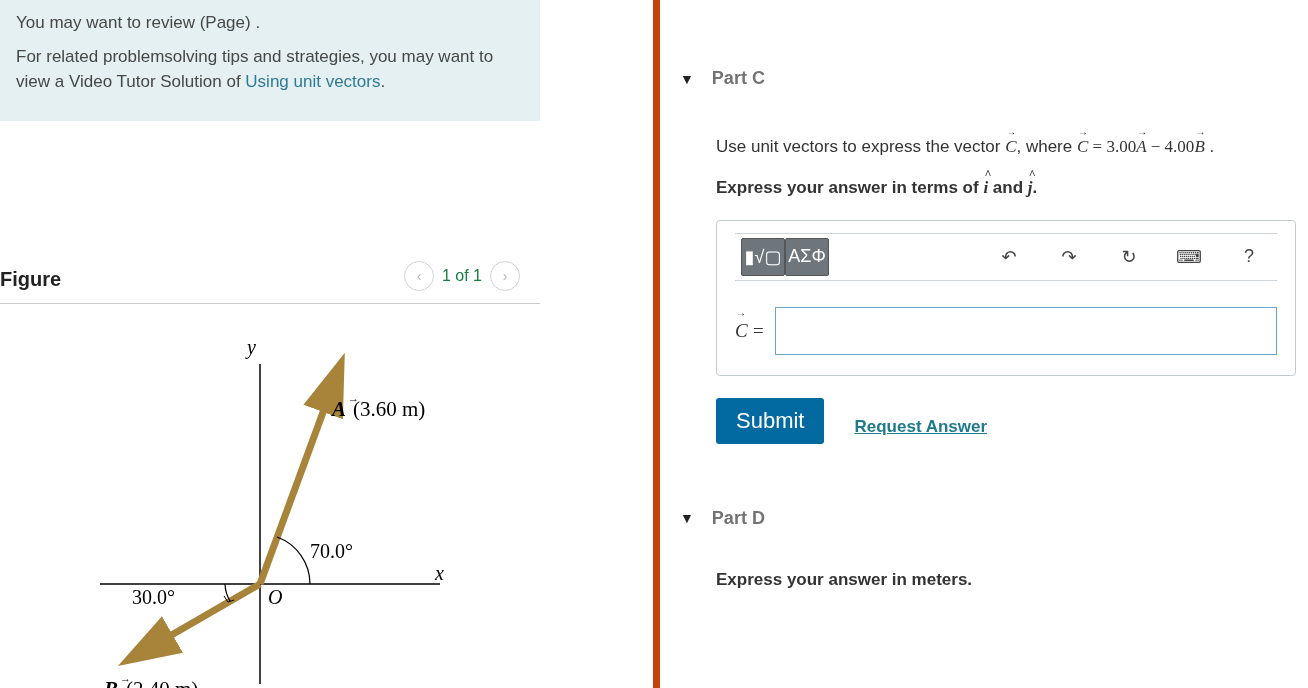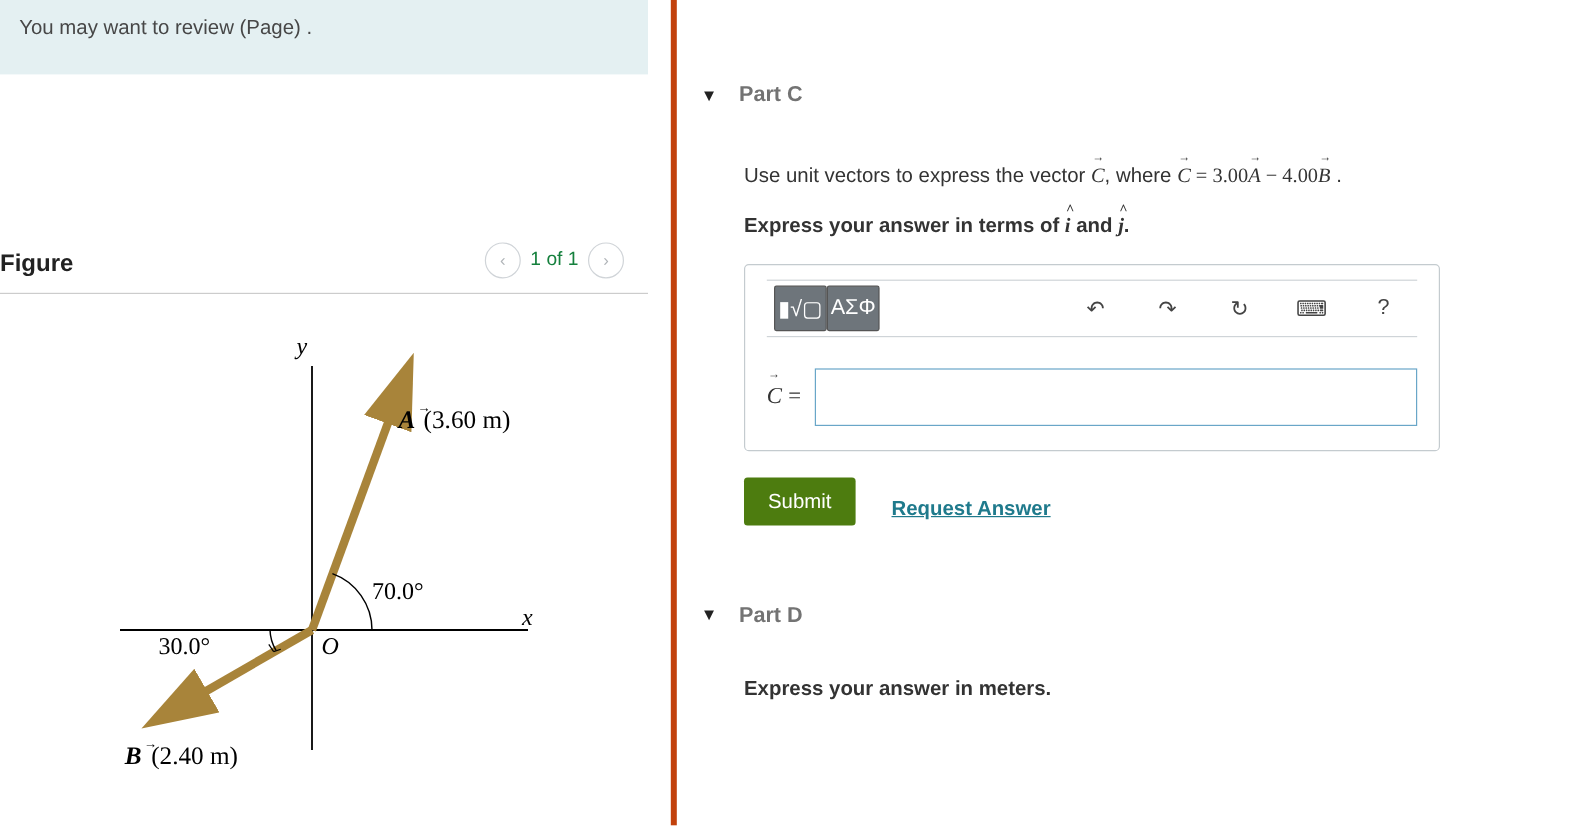--- a/index.html
+++ b/index.html
@@ -1,18 +1,18 @@
 <!DOCTYPE html>
 <html><head>
 <meta charset="utf-8">
 <style>
   * { box-sizing: border-box; margin: 0; padding: 0; }
   body { font-family: Arial, Helvetica, sans-serif; font-size: 16px; color: #333; width: 1308px; height: 688px; overflow: hidden; background: #fff; }
   .layout { display: flex; height: 100%; }
-  .left-pane { width: 564px; border-right: 5px solid #c2410c; padding-right: 0; overflow: hidden; }
+  .left-pane { width: 660px; border-right: 7px solid #c2410c; padding-right: 0; overflow: hidden; }
   .right-pane { flex: 1; padding: 0 20px; overflow: hidden; }
   .info-box { background: #e4f0f2; padding: 10px 16px 18px 16px; color: #474747; font-size: 17px; line-height: 1.5; width: 540px; }
   .info-box p { margin-bottom: 8px; }
   .info-box a { color: #2f7a94; text-decoration: none; }
   .figure-header { display: flex; align-items: flex-end; justify-content: space-between; margin-top: 140px; padding: 0 20px 12px 0; border-bottom: 1px solid #ccc; width: 540px; }
   .figure-header h3 { font-size: 20px; font-weight: bold; color: #222; }
   .figure-nav { display: flex; align-items: center; gap: 8px; }
   .nav-btn { width: 30px; height: 30px; border-radius: 50%; border: 1px solid #d0d4d8; background: #fff; color: #b0b4b8; display: flex; align-items: center; justify-content: center; cursor: pointer; font-size: 14px; }
   .nav-count { color: #15803d; font-size: 16px; }
   .figure-area { position: relative; width: 540px; height: 380px; margin-top: 20px; }
@@ -28,36 +28,39 @@
   .tool-group { display: flex; gap: 0; }
   .tool-btn { width: 44px; height: 38px; display: flex; align-items: center; justify-content: center; cursor: pointer; border-radius: 2px; }
   .tool-btn.dark { background: #6e757b; color: #fff; border: 1px solid #555; }
   .tool-btn.light { background: transparent; color: #444; }
   .tool-right { display: flex; gap: 16px; align-items: center; }
   .icon { font-size: 18px; }
   .answer-box-wrap { border: 1px solid #c4cbcf; border-radius: 4px; padding: 12px 18px 20px 18px; width: 580px; }
   .eq-label { font-style: italic; font-family: 'Times New Roman', serif; font-size: 19px; display: flex; align-items: center; gap: 4px; }
   .ans-input { flex: 1; height: 48px; border: 1px solid #69a6c8; background: #fff; padding: 0 8px; font-size: 16px; }
   .action-row { margin-top: 22px; display: flex; align-items: center; gap: 30px; }
-  .submit-btn { background: #4d7c0f; color: #fff; border: none; padding: 10px 20px; font-size: 17px; border-radius: 3px; cursor: pointer; }
+  .submit-btn { background: #0369a1; color: #fff; border: none; padding: 10px 20px; font-size: 22px; border-radius: 3px; cursor: pointer; }
   .req-link { color: #1f7a8c; text-decoration: underline; font-size: 17px; cursor: pointer; font-weight: bold; margin-top: 12px; }
   .part-d { margin-top: 56px; }
   .hat { position: relative; font-style: italic; font-family: 'Times New Roman', serif; }
   .hat::before { content: '^'; position: absolute; top: -11px; left: 1px; font-size: 12px; font-style: normal; }
   .vec { position: relative; font-style: italic; font-family: 'Times New Roman', serif; }
   .vec::before { content: '→'; position: absolute; top: -13px; left: 1px; font-size: 10px; font-style: normal; }
   .math { font-family: 'Times New Roman', serif; }
 </style>
 </head>
 <body>
 
 <div class="layout">
   <div class="left-pane">
     <div class="info-box">
       <p>You may want to review (Page) .</p>
+      <p>
+        <span>For related problemsolving tips and strategies, you may want to view a Video Tutor Solution of </span><a href="#">Using unit vectors</a><span>.</span>
+      </p>
     </div>
 
     <div class="figure-header">
       <h3>Figure</h3>
       <div class="figure-nav">
         <button class="nav-btn">‹</button>
         <span class="nav-count">1 of 1</span>
         <button class="nav-btn">›</button>
       </div>
     </div>

